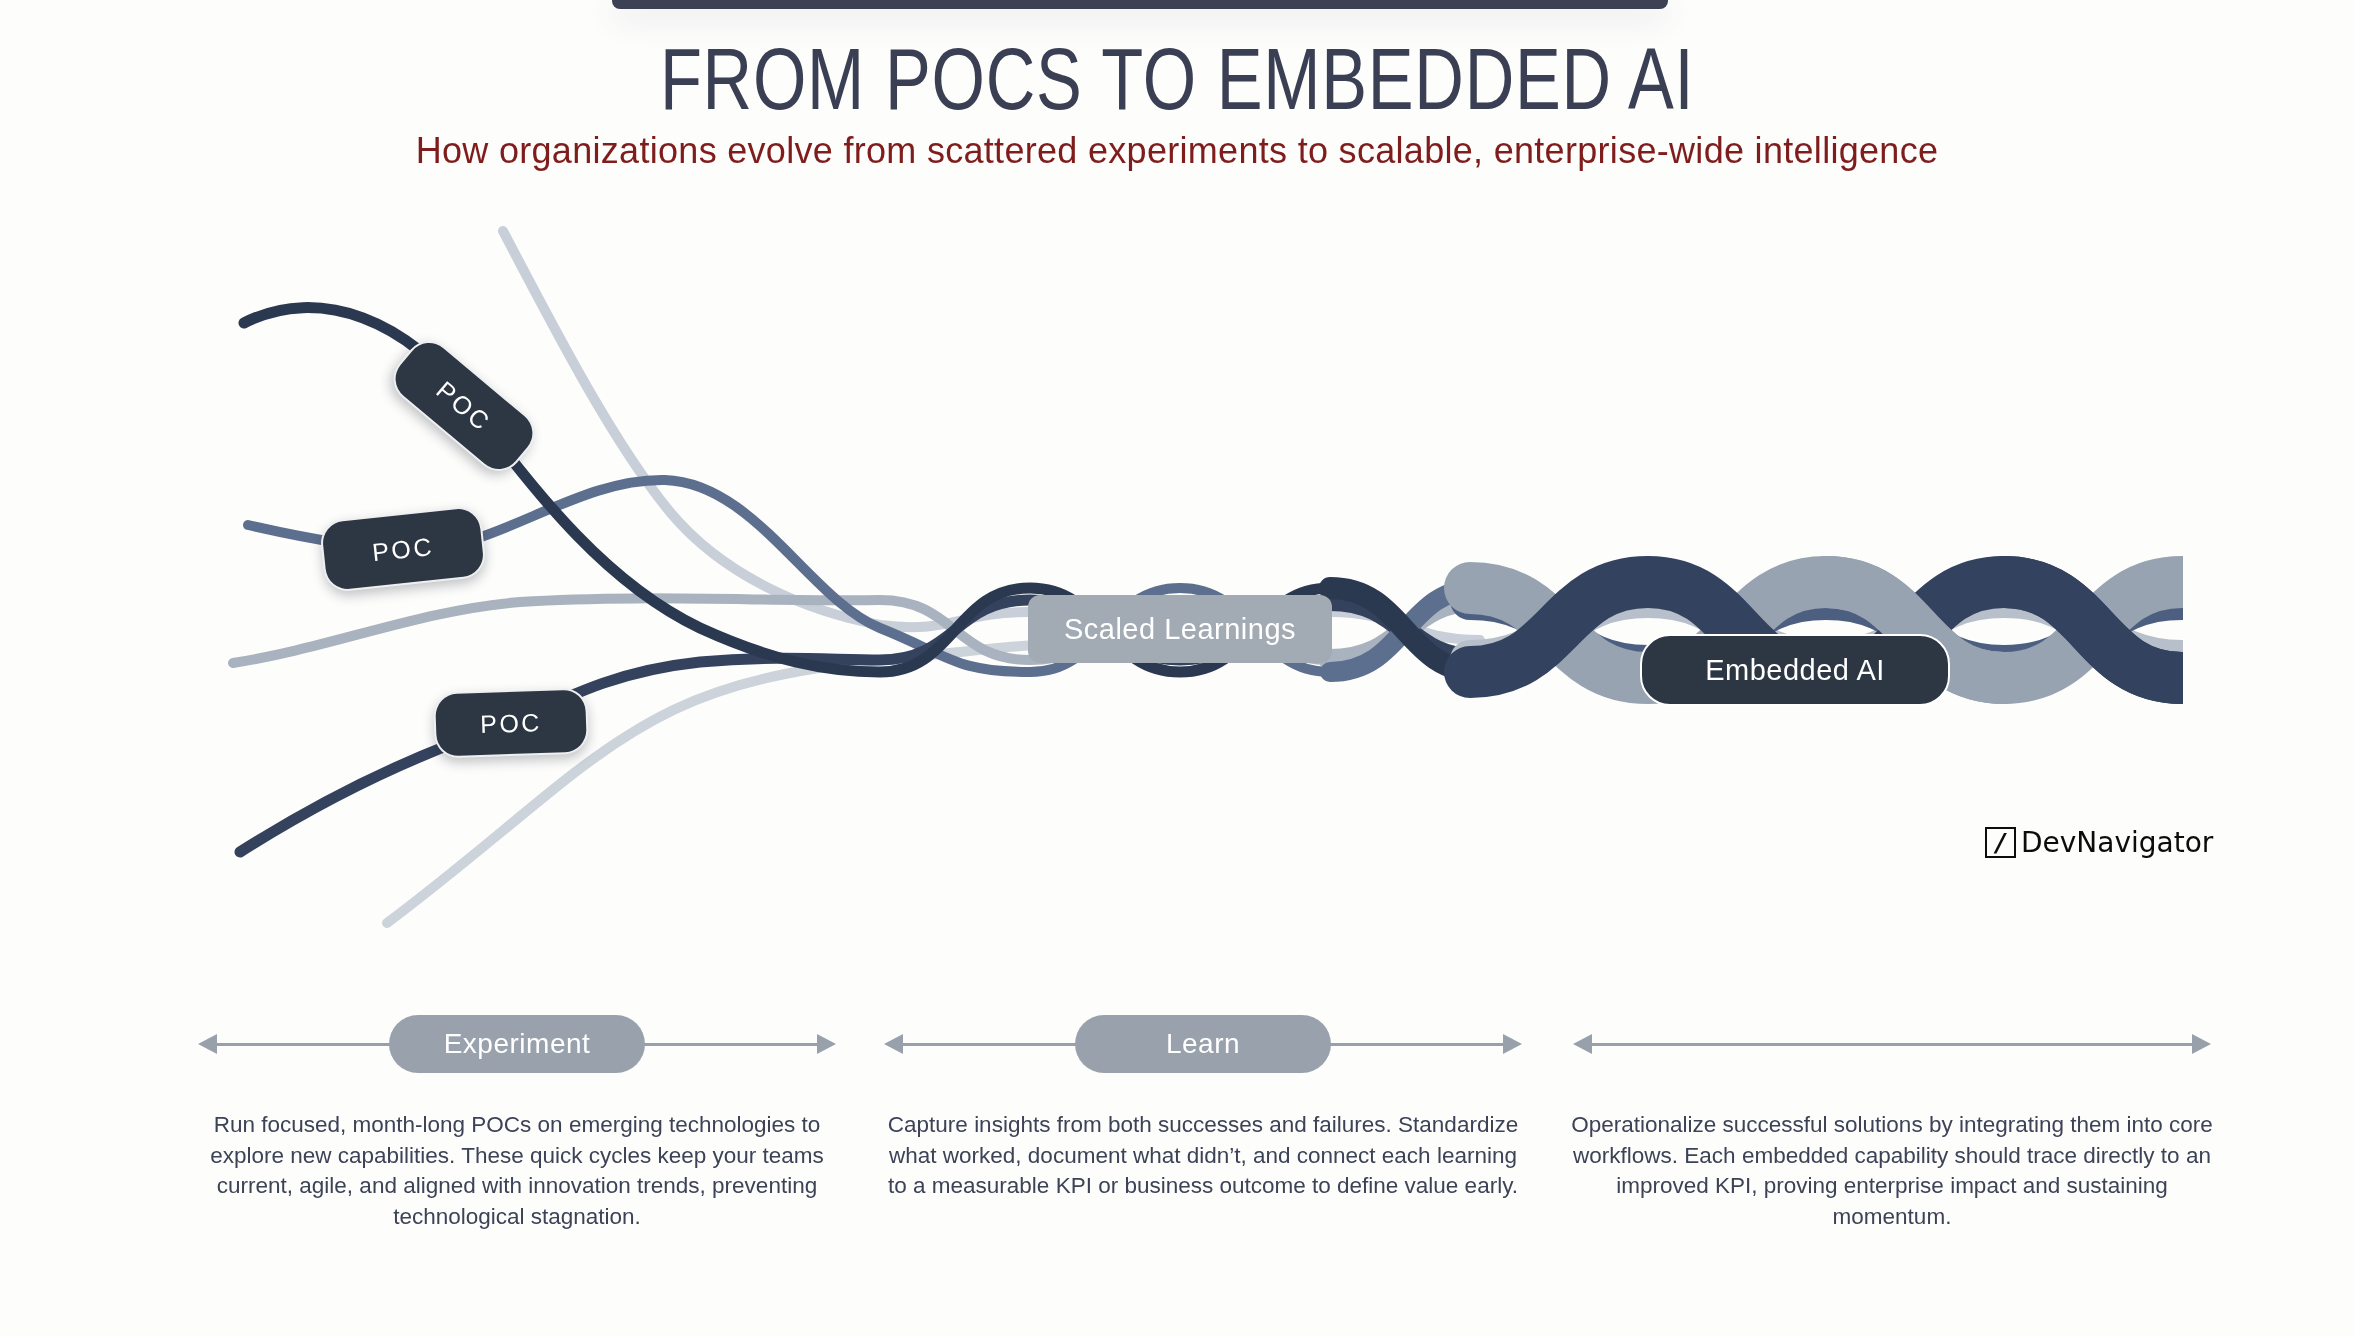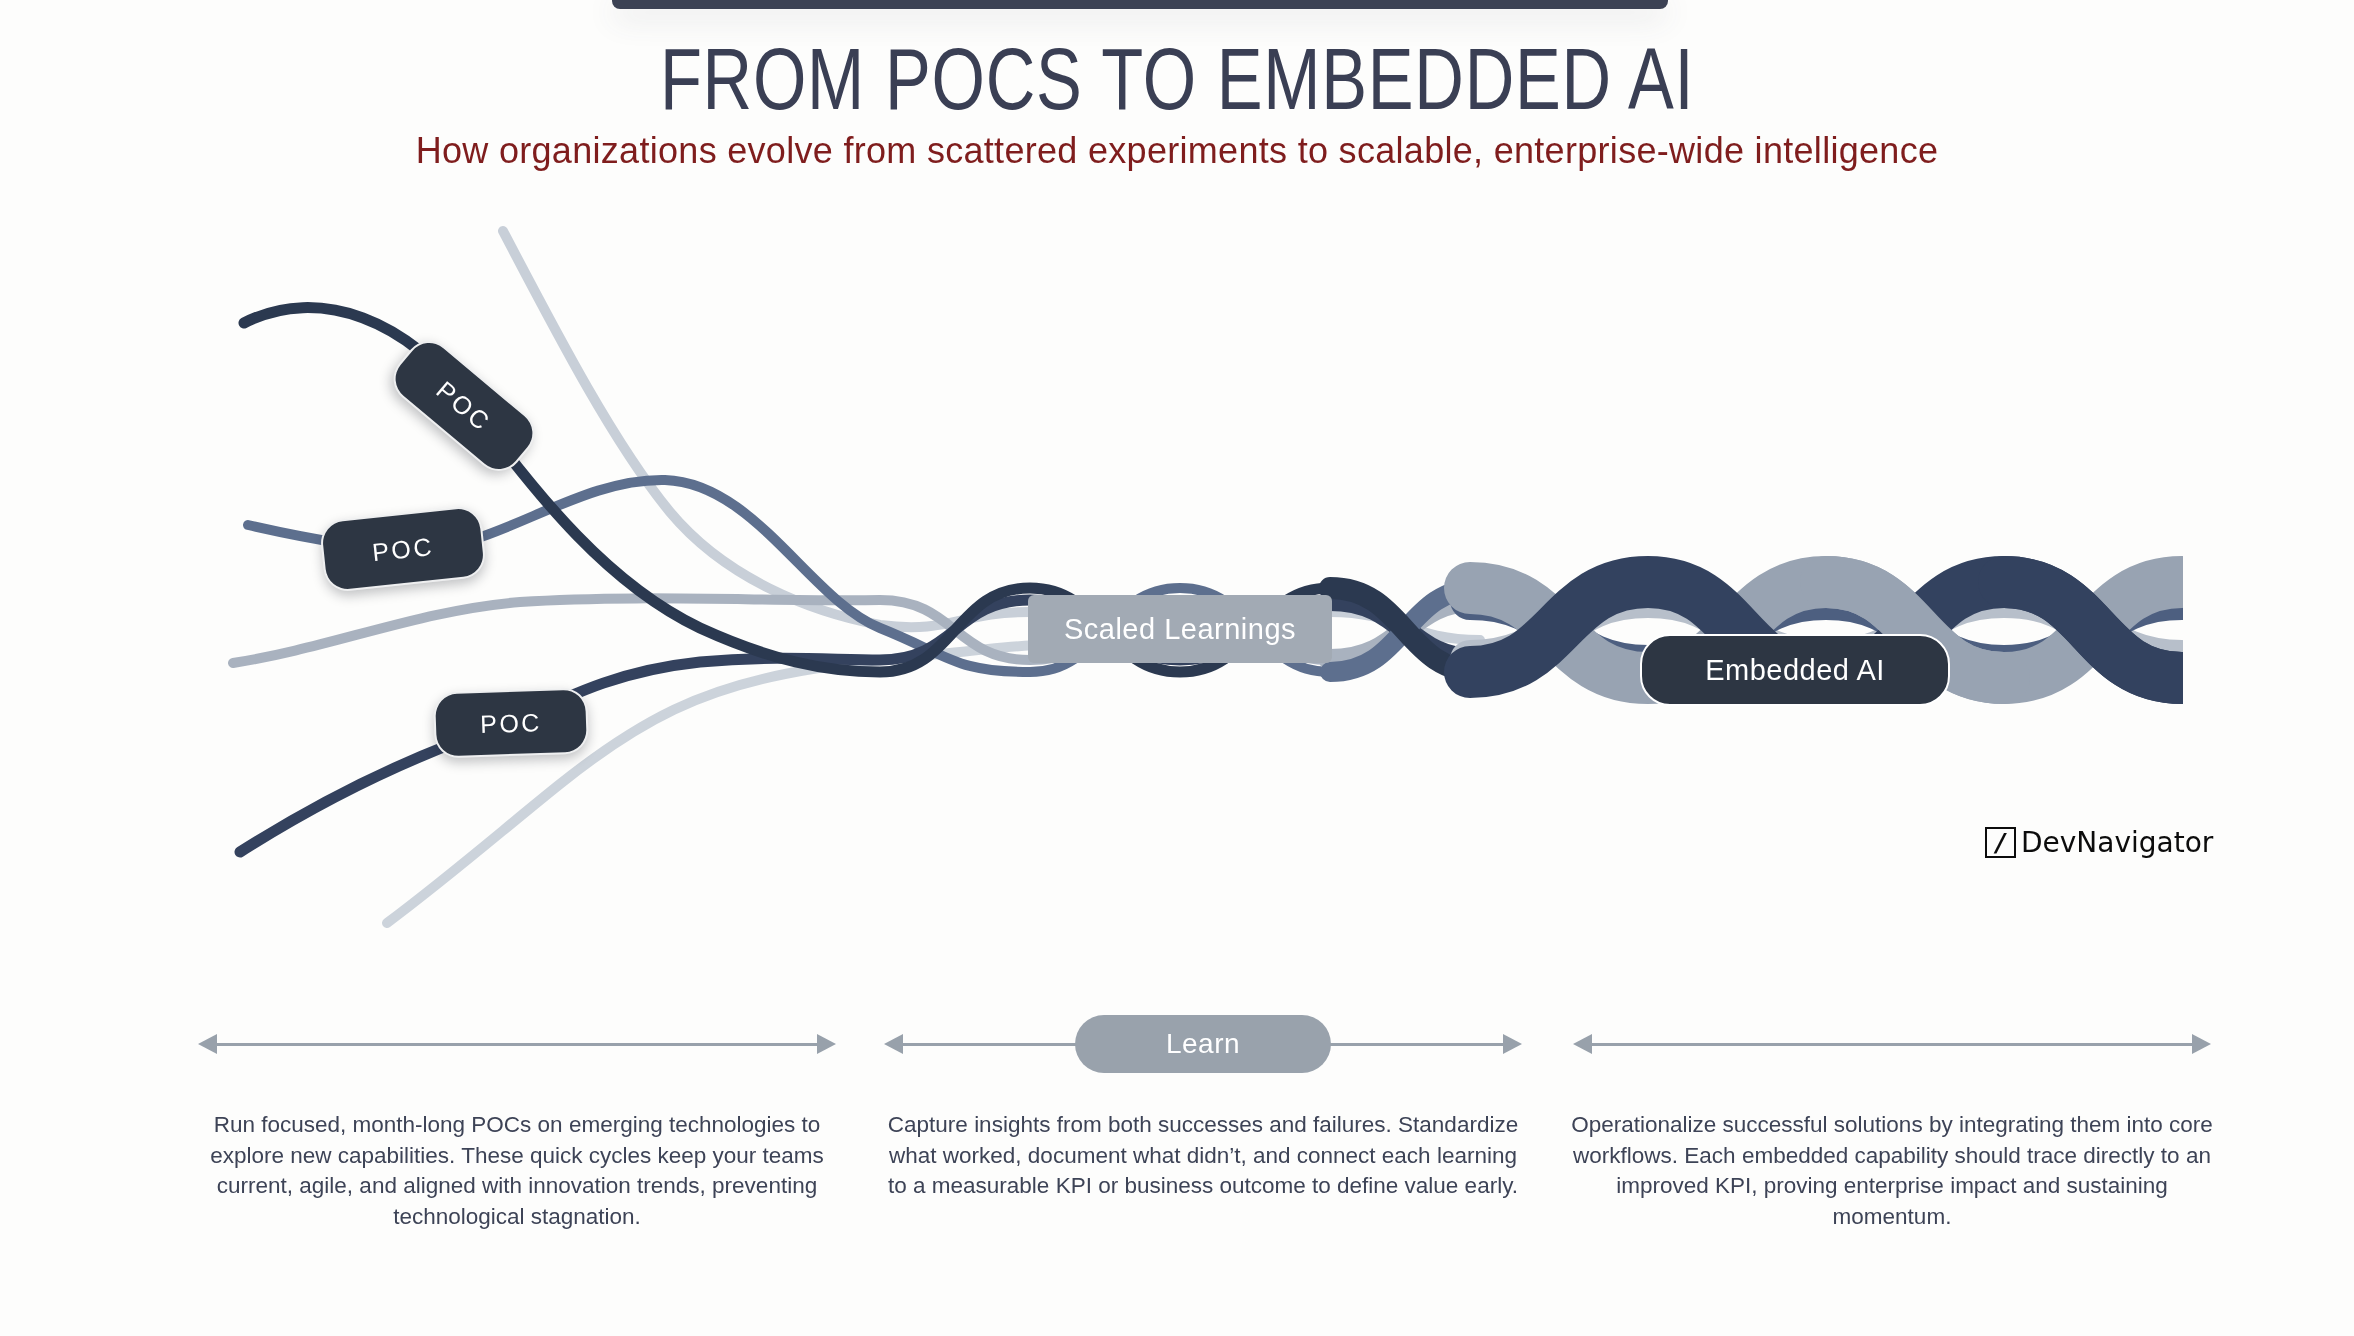--- a/index.html
+++ b/index.html
@@ -38,21 +38,21 @@
     width:154px; height:66px; background:#2d3643;
     border:2px solid rgba(255,255,255,.92); border-radius:24px;
     font-size:25px; letter-spacing:2.5px;
     box-shadow:0 5px 12px rgba(20,25,35,.25);
   }
   .poc-1 { left:464px; top:406px; transform:translate(-50%,-50%) rotate(40deg); }
   .poc-2 { left:403px; top:549px; width:162px; height:72px; transform:translate(-50%,-50%) rotate(-6deg); }
   .poc-3 { left:511px; top:723px; transform:translate(-50%,-50%) rotate(-2deg); }
   .scaled-pill {
     left:1180px; top:629px; width:304px; height:68px; transform:translate(-50%,-50%);
-    background:#a2aab4; border-radius:6px; font-size:29px; letter-spacing:.5px;
+    background:#a2aab4; border-radius:12px; font-size:29px; letter-spacing:.5px;
   }
   .embedded-pill {
     left:1795px; top:626px; width:310px; height:72px; transform:translate(-50%,-50%);
     background:#2d3643; border:2.5px solid #ffffff; border-radius:30px;
     font-size:29px; letter-spacing:.5px;margin-top:44px;
   }
   
   .logo {
     position:absolute; left:1985px; top:825px; height:34px;
     display:flex; align-items:center; gap:5px; color:#0c0c0c;
@@ -148,20 +148,21 @@
       <span>/</span>
     </span>
     <span class="logo-text">DevNavigator</span>
   </div>
 
   <div class="section sec-1">
     <div class="arrow-row">
       <span class="arrow-head left"></span>
       <span class="arrow-line"></span>
       <span class="arrow-head right"></span>
+      <div class="phase-pill">Experiment</div>
     </div>
     <div class="phase-desc">Run focused, month-long POCs on emerging technologies to explore new capabilities. These quick cycles keep your teams current, agile, and aligned with innovation trends, preventing technological stagnation.</div>
   </div>
 
   <div class="section sec-2">
     <div class="arrow-row">
       <span class="arrow-head left"></span>
       <span class="arrow-line"></span>
       <span class="arrow-head right"></span>
       <div class="phase-pill">Learn</div>

